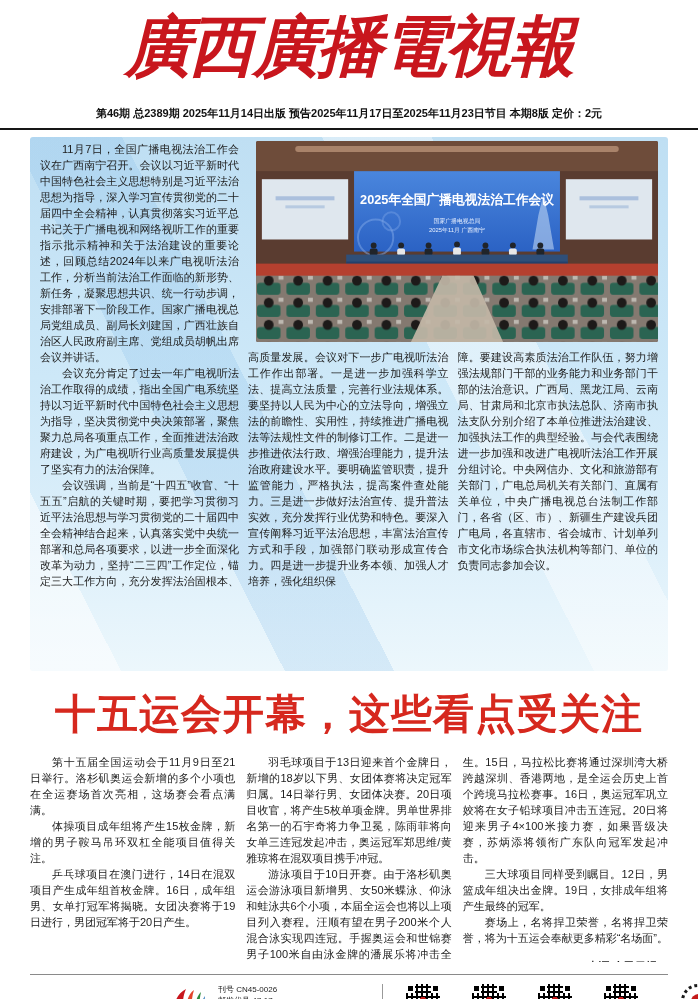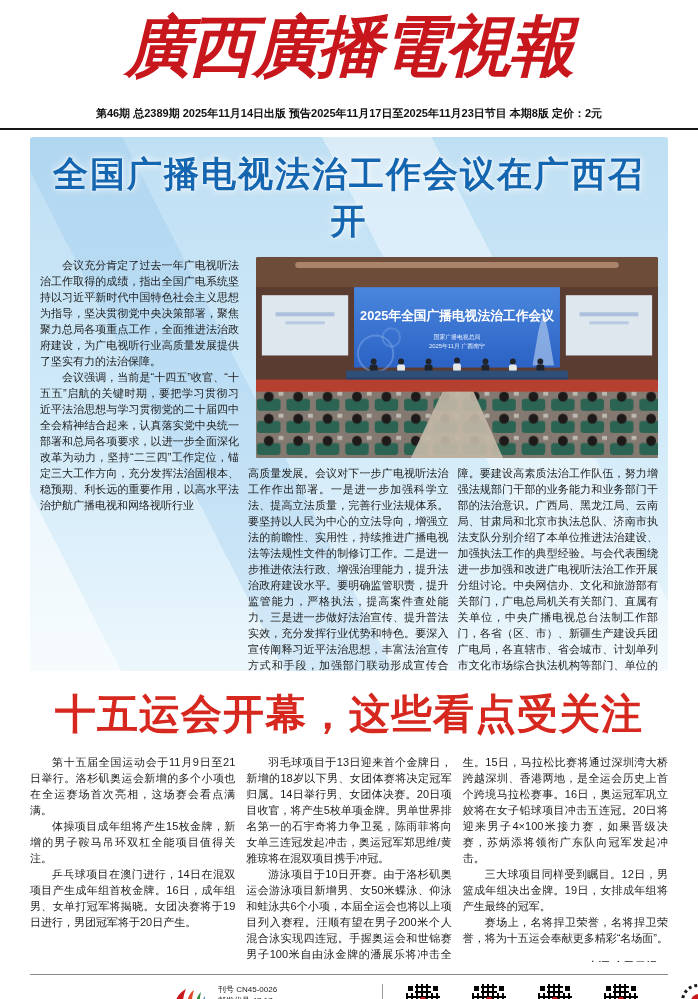--- a/index.html
+++ b/index.html
@@ -86,23 +86,23 @@
 </head>
 <body>
 
 <div class="mast">
   <div class="mast-title">廣西廣播電視報</div>
 </div>
 <div class="issue-line">第46期 总2389期  2025年11月14日出版  预告2025年11月17日至2025年11月23日节目  本期8版  定价：2元</div>
 <div class="top-rule"></div>
 
 <div class="panel1">
-  <div class="h1-blue">全国广播电视法治工作会议在广西召开</div>
   <div class="a1-body">
     <div class="a1-col">
+        <p class="para ind">11月7日，全国广播电视法治工作会议在广西南宁召开。会议以习近平新时代中国特色社会主义思想特别是习近平法治思想为指导，深入学习宣传贯彻党的二十届四中全会精神，认真贯彻落实习近平总书记关于广播电视和网络视听工作的重要指示批示精神和关于法治建设的重要论述，回顾总结2024年以来广电视听法治工作，分析当前法治工作面临的新形势、新任务，凝聚思想共识、统一行动步调，安排部署下一阶段工作。国家广播电视总局党组成员、副局长刘建国，广西壮族自治区人民政府副主席、党组成员胡帆出席会议并讲话。</p>
         <p class="para ind">会议充分肯定了过去一年广电视听法治工作取得的成绩，指出全国广电系统坚持以习近平新时代中国特色社会主义思想为指导，坚决贯彻党中央决策部署，聚焦聚力总局各项重点工作，全面推进法治政府建设，为广电视听行业高质量发展提供了坚实有力的法治保障。</p>
         <p class="para ind">会议强调，当前是“十四五”收官、“十五五”启航的关键时期，要把学习贯彻习近平法治思想与学习贯彻党的二十届四中全会精神结合起来，认真落实党中央统一部署和总局各项要求，以进一步全面深化改革为动力，坚持“二三四”工作定位，锚定三大工作方向，充分发挥法治固根本、稳预期、利长远的重要作用，以高水平法治护航广播电视和网络视听行业</p>
       </div>
     <div class="a1-right">
       <div class="photo">
         <svg viewBox="0 0 410 200" preserveAspectRatio="none">
           <defs>
             <linearGradient id="bgrad" x1="0" y1="0" x2="0" y2="1">
               <stop offset="0" stop-color="#4a86dd"></stop>
                 <stop offset="1" stop-color="#2b62c4"></stop>

